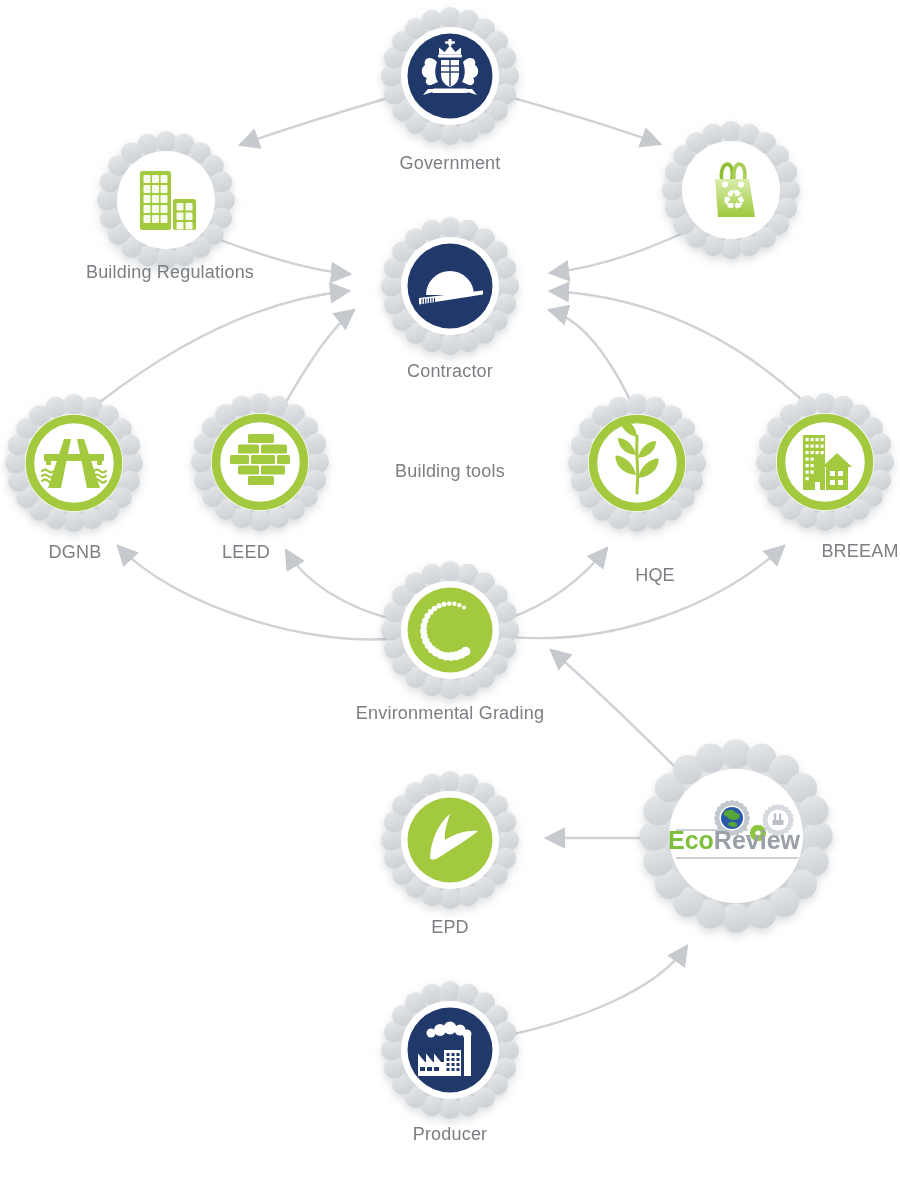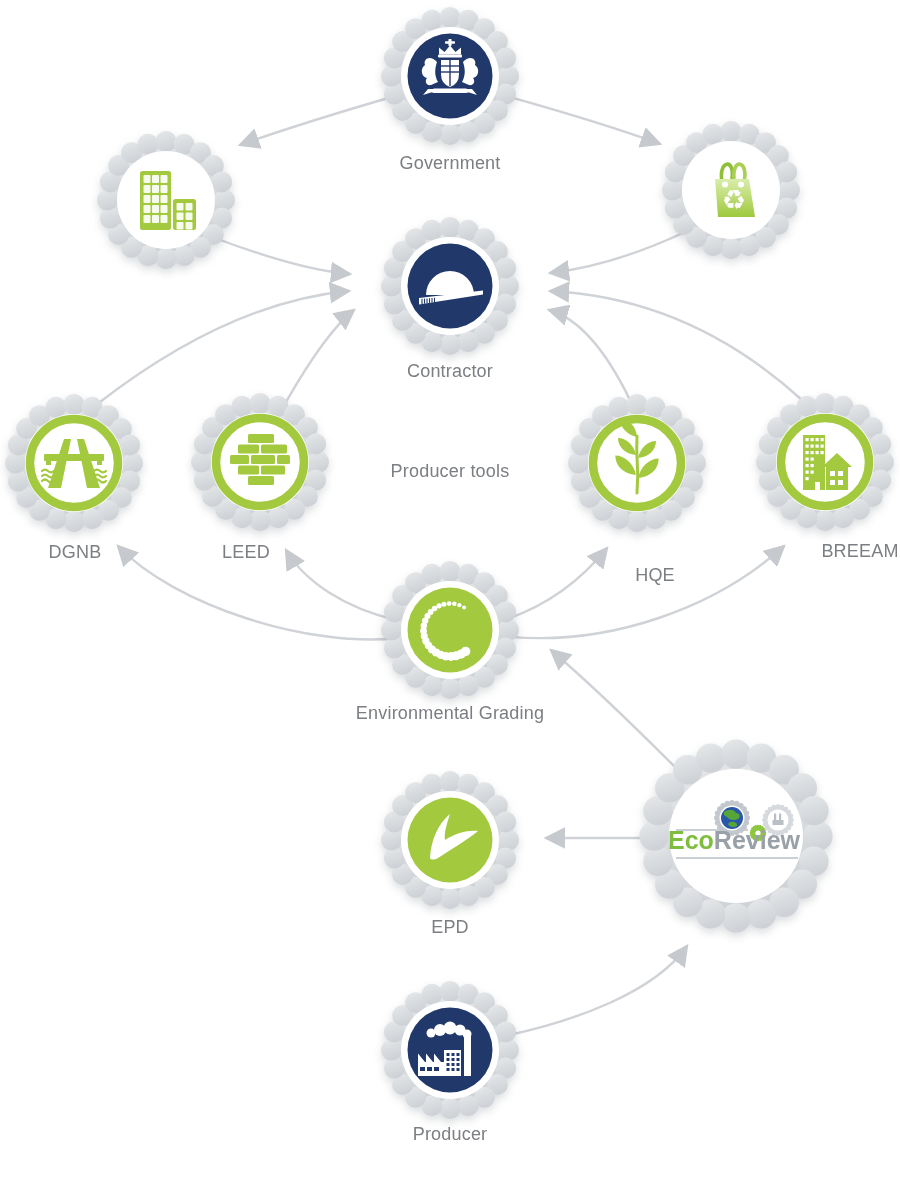--- a/index.html
+++ b/index.html
@@ -133,20 +133,21 @@
           <rect x="10.5" y="3" width="7" height="7.5" rx="1"></rect>
             <rect x="19.5" y="3" width="7" height="7.5" rx="1"></rect>
           <rect x="10.5" y="12.5" width="7" height="7.5" rx="1"></rect>
             <rect x="19.5" y="12.5" width="7" height="7.5" rx="1"></rect>
           <rect x="10.5" y="22" width="7" height="7.5" rx="1"></rect>
             <rect x="19.5" y="22" width="7" height="7.5" rx="1"></rect>
         </g>
       </g>
     </svg>
   </div>
+  <div class="label" style="left:170px;top:262px">Building Regulations</div>
 
   <div class="node" style="left:661px;top:120px">
     <svg width="140" height="140" viewBox="-70 -70 140 140">
       <use href="#gear-shape" class="gear-fill"></use>
       <circle r="49" fill="#ffffff"></circle>
       <g>
         <path d="M -9,-8 C -13,-30 4,-32 1,-12" stroke="#8fbf35" stroke-width="3.6" fill="none" stroke-linecap="round"></path>
         <path d="M 3,-12 C 1,-32 18,-30 13,-8" stroke="#a9cf55" stroke-width="3.6" fill="none" stroke-linecap="round"></path>
         <path d="M -16,-11 L 18,-11 L 24,27 L -13,27 Z" fill="url(#bagGrad)"></path>
         <circle cx="-6" cy="-5.5" r="3" fill="#ffffff"></circle>
@@ -214,21 +215,21 @@
           <rect x="-9" y="-7" width="24" height="9" rx="1.5"></rect>
           <rect x="17" y="-7" width="13" height="9" rx="1.5"></rect>
         <rect x="-22" y="3.5" width="21" height="9" rx="1.5"></rect>
           <rect x="1" y="3.5" width="24" height="9" rx="1.5"></rect>
         <rect x="-12" y="14" width="26" height="9" rx="1.5"></rect>
       </g>
     </svg>
   </div>
   <div class="label" style="left:246px;top:542px">LEED</div>
 
-  <div class="label" style="left:450px;top:461px">Producer tools</div>
+  <div class="label" style="left:450px;top:461px">Building tools</div>
 
   <div class="node" style="left:567px;top:393px">
     <svg width="140" height="140" viewBox="-70 -70 140 140">
       <use href="#gear-shape" class="gear-fill"></use>
       <circle r="49" fill="#ffffff"></circle>
       <circle r="44" fill="#ffffff" stroke="#a3c93e" stroke-width="8.5"></circle>
       <g>
         <path d="M 0,30 C 1,18 1,6 0,-6 C -0.5,-14 0,-21 0,-27" stroke="#a3c93e" stroke-width="3" fill="none" stroke-linecap="round"></path>
         <g fill="#a3c93e">
           <path transform="translate(0,-26) rotate(-90)" d="M 0,0 C 2,-10 10,-17 18,-17 C 18,-8 11,-1 0,0 Z"></path>

